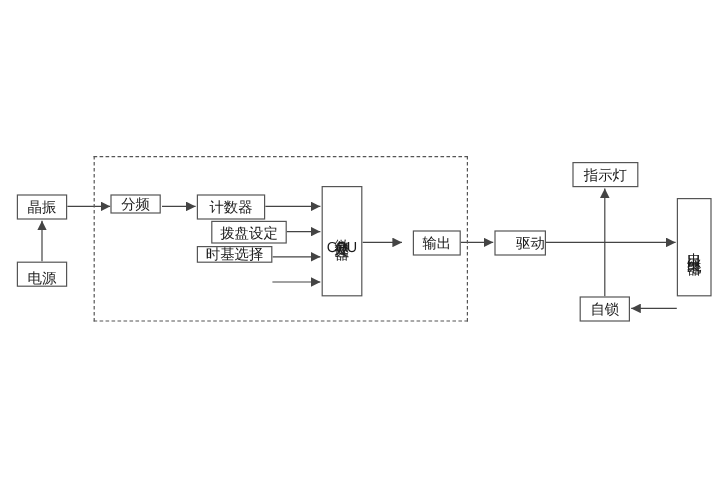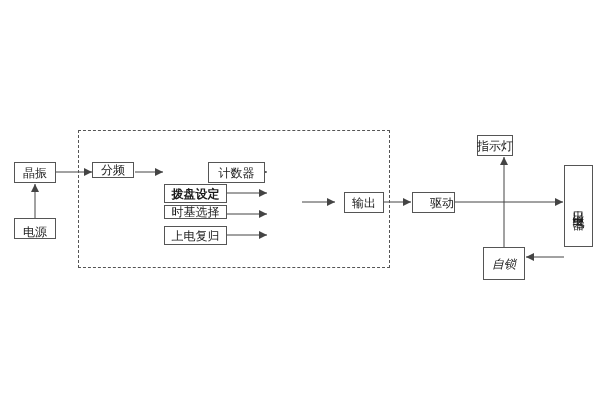--- a/index.html
+++ b/index.html
@@ -48,30 +48,30 @@
   }
   .cpu-box {
     flex-direction: column;
     gap: 2px;
     padding: 4px 0;
   }
   
   .n-crystal   { left:14px;  top:162px; width:42px; height:21px; }
   .n-power     { left:14px;  top:218px; width:42px; height:21px;align-items:flex-end; }
   .n-divider   { left:92px;  top:162px; width:42px; height:16px; }
-  .n-counter   { left:164px; top:162px; width:57px; height:21px;margin-left:44px; }
-  .n-dial      { left:164px; top:184px; width:63px; height:19px;font-weight:bold; }
+  .n-counter   { left:164px; top:162px; width:57px; height:21px; }
+  .n-dial      { left:176px; top:184px; width:63px; height:19px; }
   .n-timebase  { left:164px; top:205px; width:63px; height:14px; }
   .n-reset     { left:164px; top:226px; width:63px; height:19px; }
   .n-cpu       { left:268px; top:155px; width:34px; height:92px; }
   .n-output    { left:344px; top:192px; width:40px; height:21px; }
   .n-drive     { left:412px; top:192px; width:43px; height:21px;justify-content:flex-end; }
-  .n-indicator { left:477px; top:135px; width:36px; height:21px; }
+  .n-indicator { left:477px; top:135px; width:55px; height:21px; }
   .n-relay     { left:564px; top:165px; width:29px; height:82px; }
-  .n-selflock  { left:483px; top:247px; width:42px; height:33px;font-style:italic; }
+  .n-selflock  { left:483px; top:247px; width:42px; height:21px; }
 </style>
 </head>
 <body>
 
 <div class="stage">
 
   <svg class="wires" viewBox="0 0 600 400" xmlns="http://www.w3.org/2000/svg">
     <defs>
       <marker id="arr" markerWidth="8" markerHeight="8" refX="8" refY="4" orient="auto" markerUnits="userSpaceOnUse">
         <path d="M0,0 L8,4 L0,8 Z" fill="#444"></path>
@@ -112,24 +112,25 @@
   </div>
 
   <div class="box n-dial">
     <span>拨盘设定</span>
   </div>
 
   <div class="box n-timebase">
     <span>时基选择</span>
   </div>
 
-  <div class="box n-reset">
-    <span>上电复归</span>
+
+  <div class="box n-cpu cpu-box">
+    <span class="vert">微处理器</span>
+    <span>CPU</span>
   </div>
-
 
   <div class="box n-output">
     <span>输出</span>
   </div>
 
   <div class="box n-drive">
     <span>驱动</span>
   </div>
 
   <div class="box n-indicator">

